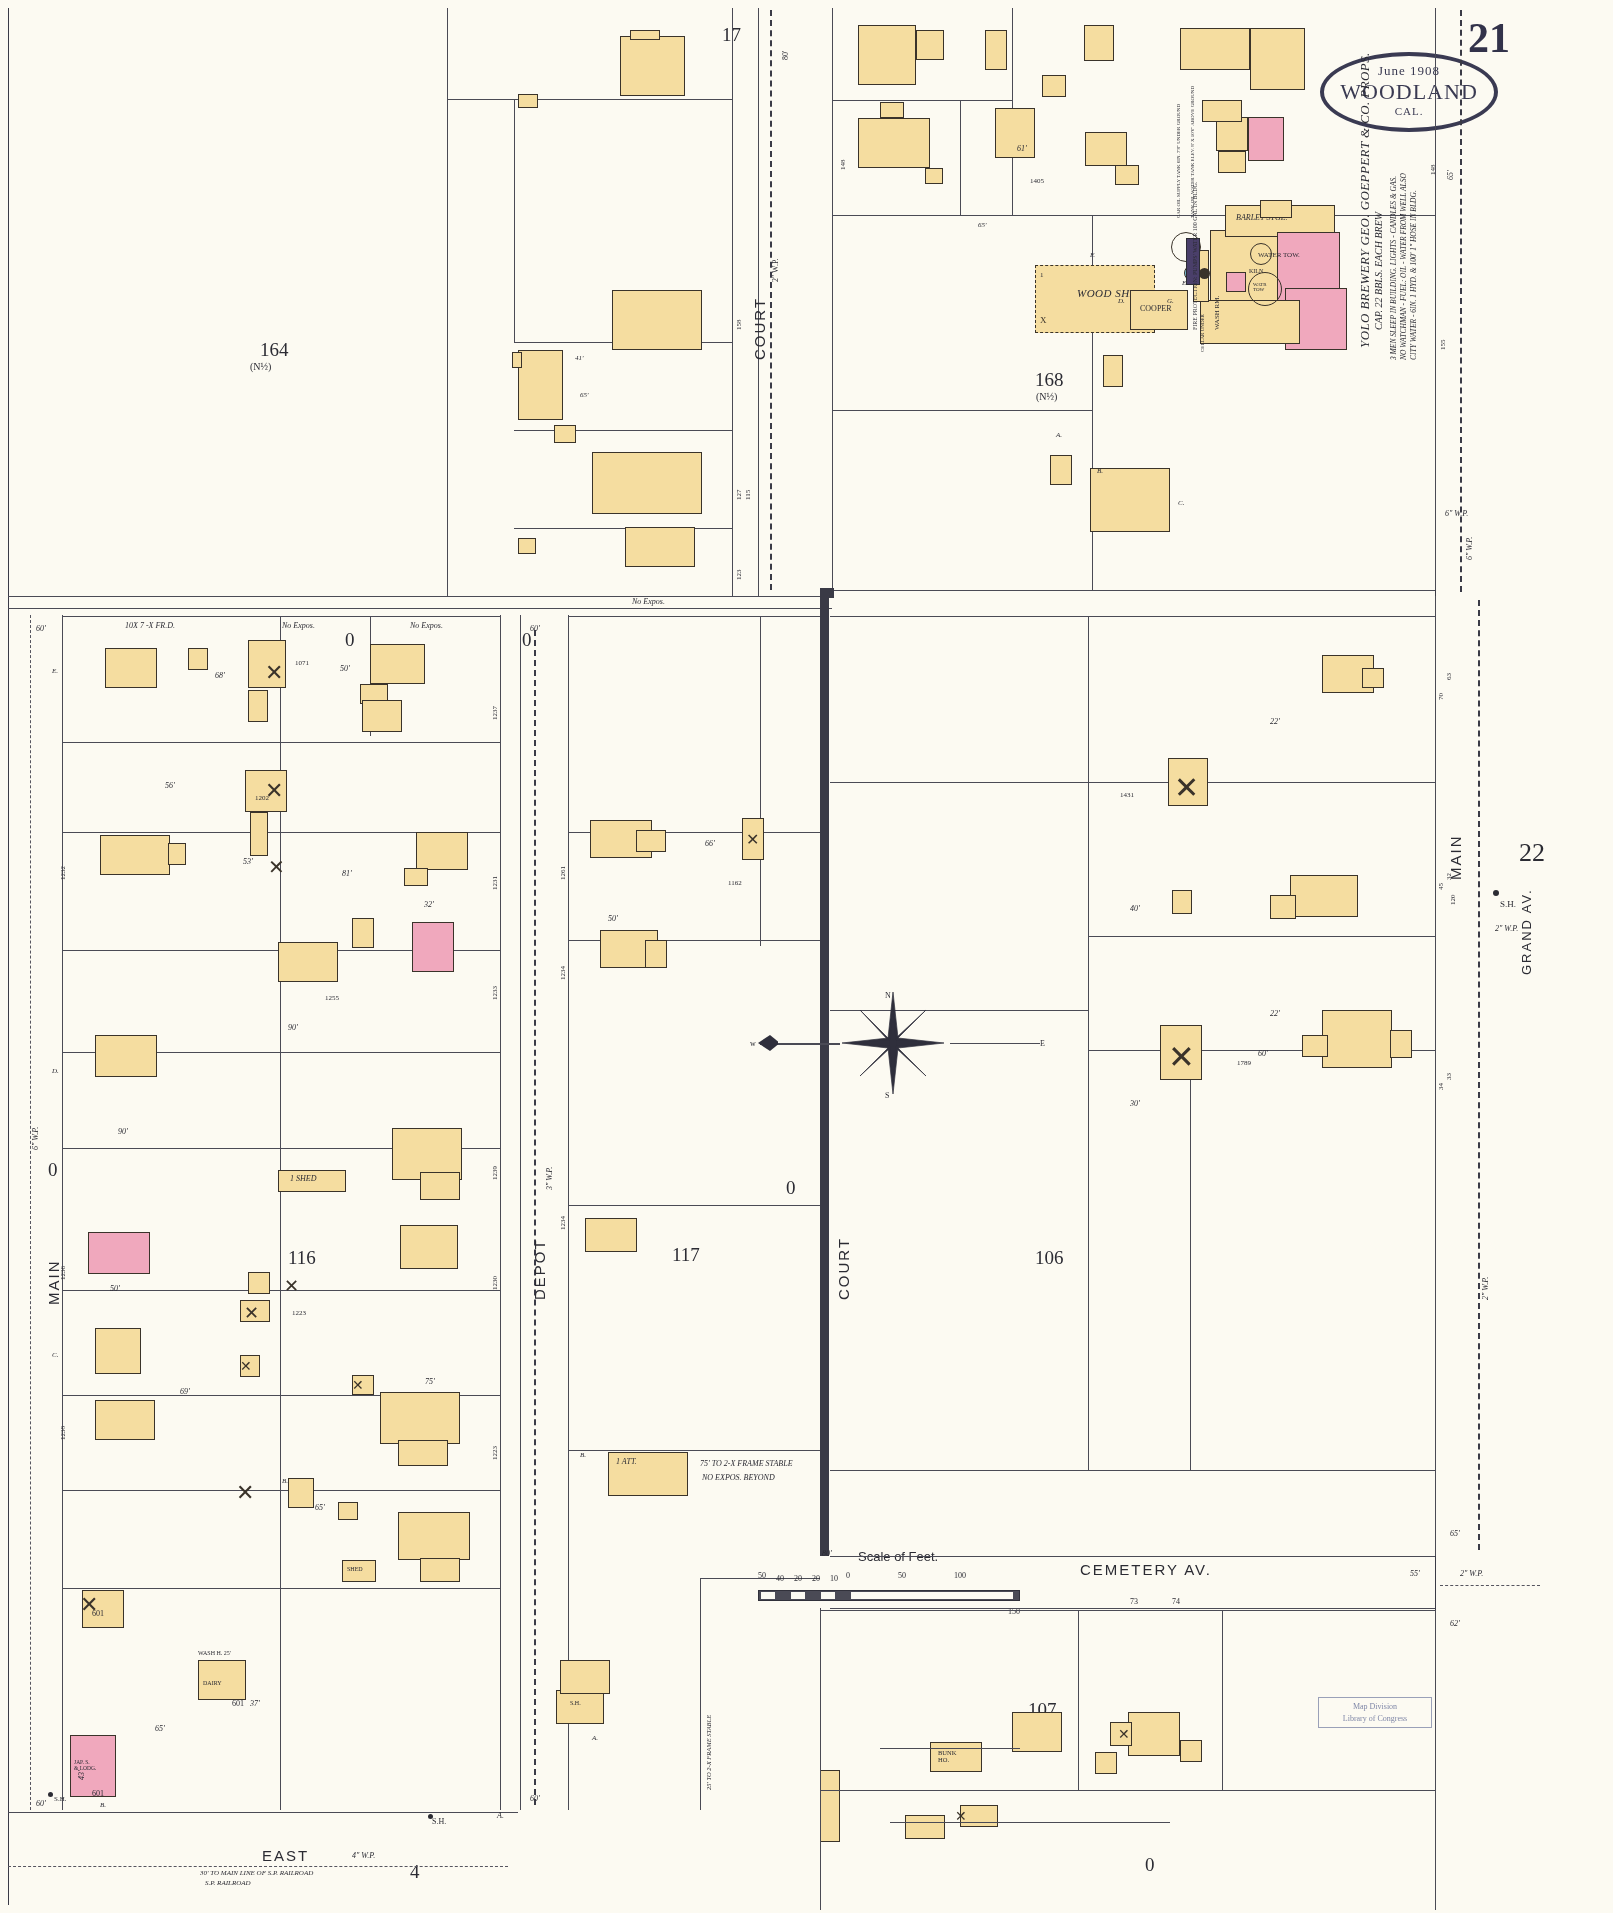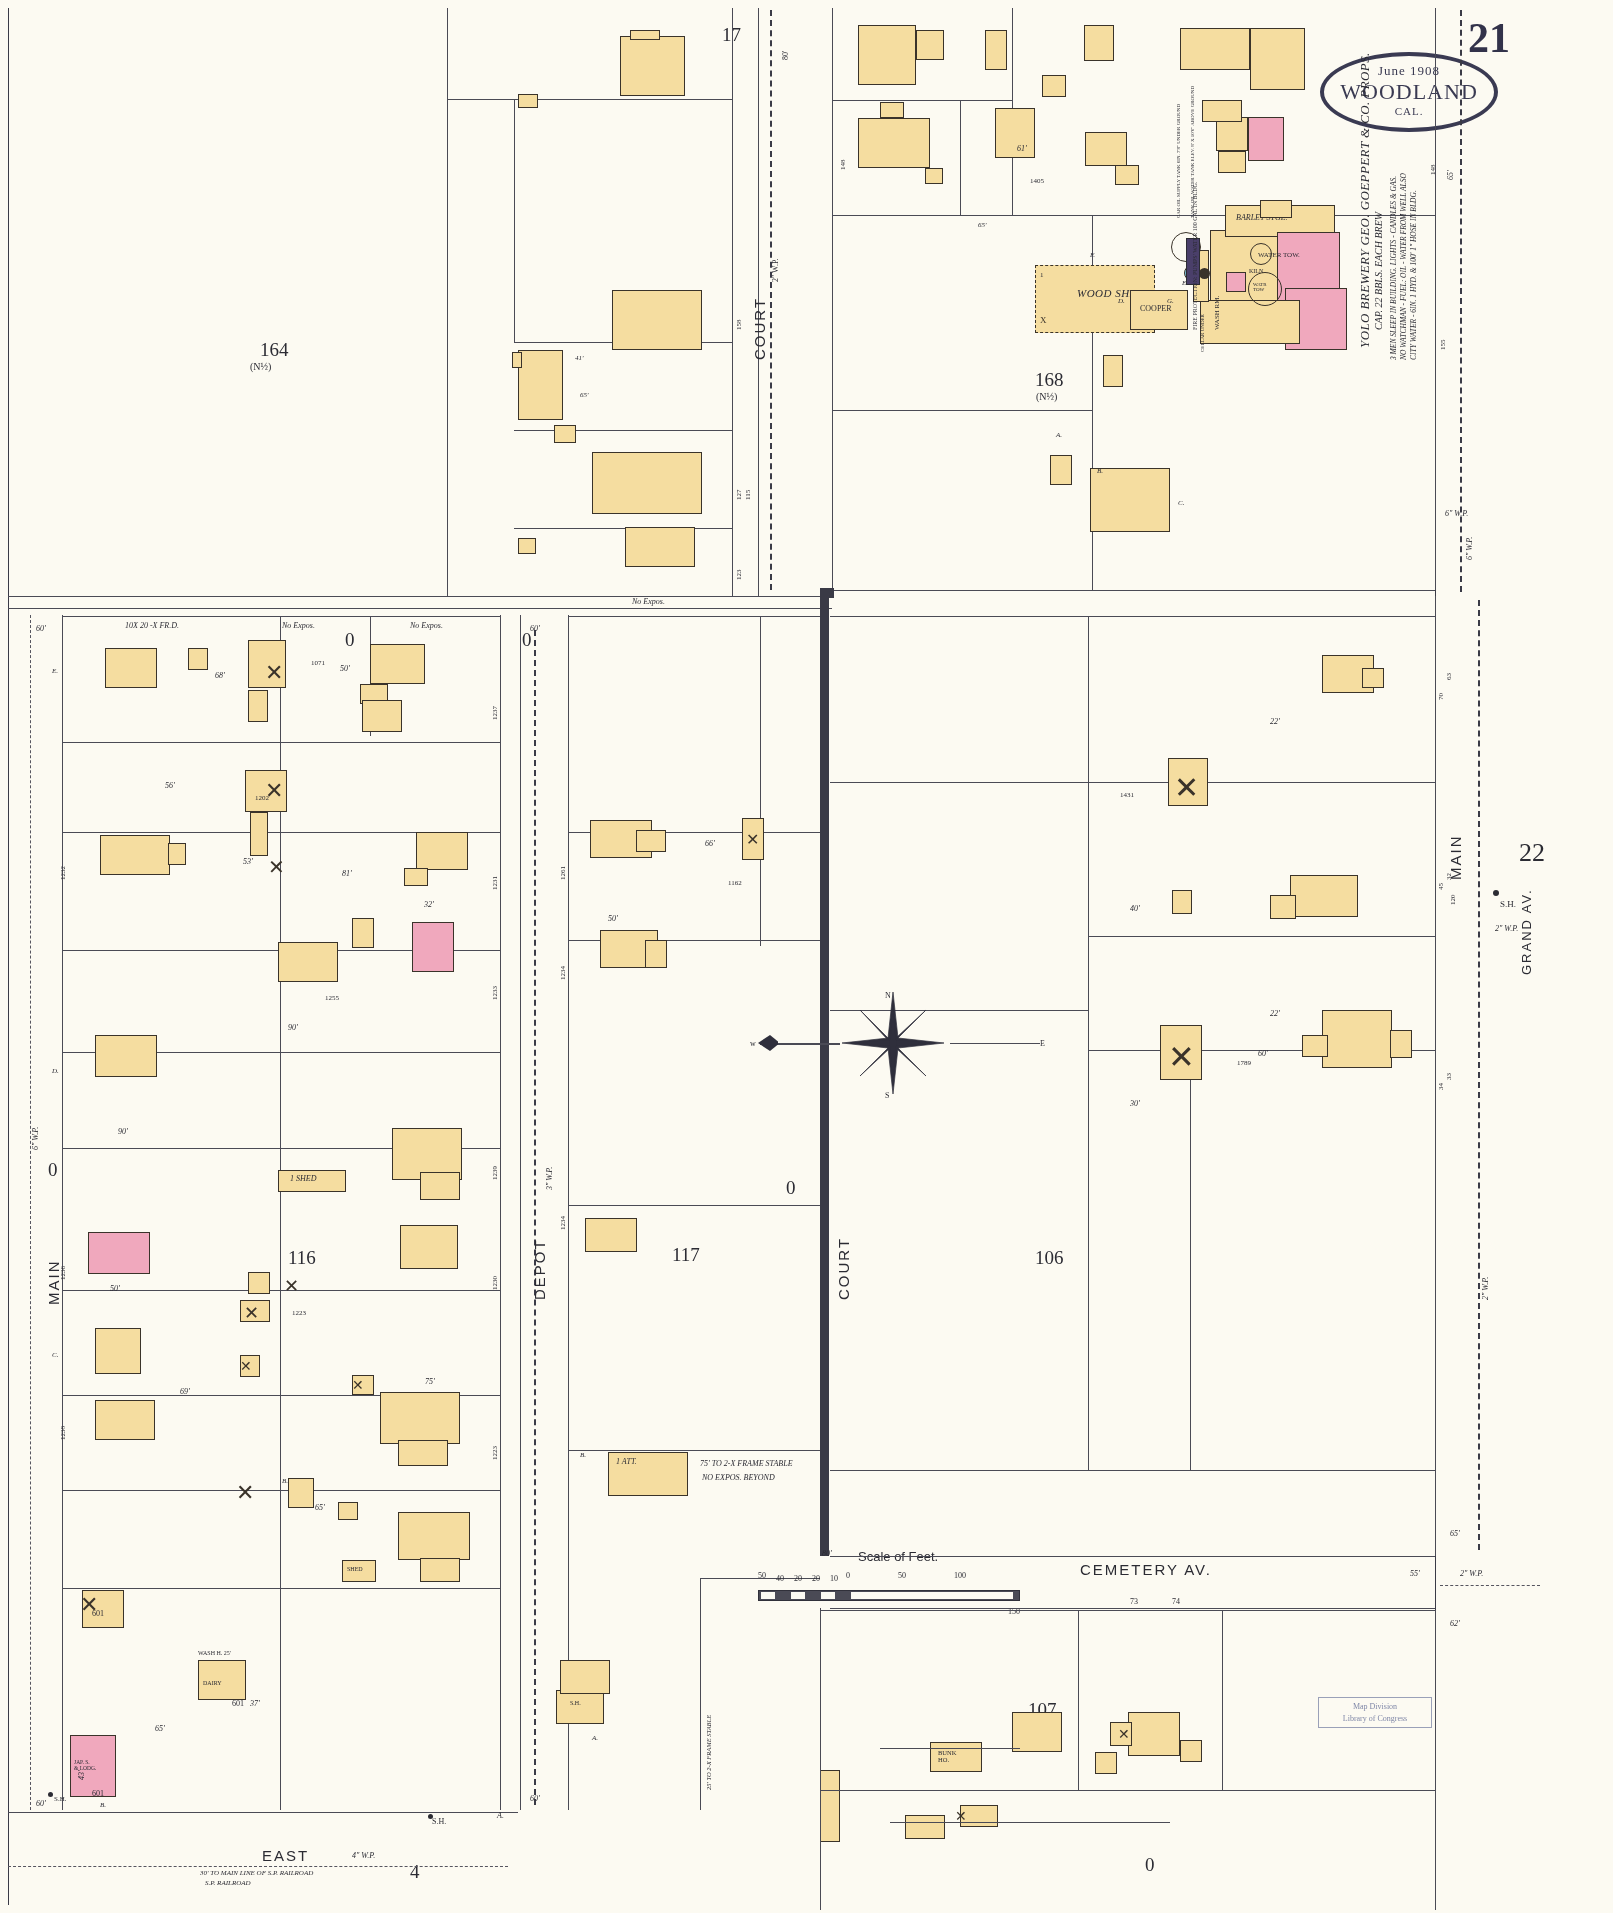--- a/index.html
+++ b/index.html
@@ -251,21 +251,21 @@
   <div class="line hline" style="left:62px;top:1148px;width:438px;"></div>
   <div class="line hline" style="left:62px;top:1290px;width:438px;"></div>
   <div class="line hline" style="left:62px;top:1395px;width:438px;"></div>
   <div class="line hline" style="left:62px;top:1490px;width:438px;"></div>
   <div class="line hline" style="left:62px;top:1588px;width:438px;"></div>
   <div class="line vline" style="left:280px;top:616px;height:1194px;"></div>
   <div class="line vline" style="left:370px;top:616px;height:120px;"></div>
 
   <div class="lbl blockno" style="left:288px;top:1248px;">116</div>
 
-  <div class="lbl tiny2 ital" style="left:125px;top:622px;">10X 20 -X FR.D.</div>
+  <div class="lbl tiny2 ital" style="left:125px;top:622px;">10X 7 -X FR.D.</div>
   <div class="lbl tiny2 ital" style="left:282px;top:622px;">No Expos.</div>
   <div class="lbl tiny2 ital" style="left:410px;top:622px;">No Expos.</div>
   <div class="lbl blockno" style="left:345px;top:630px;">0</div>
   <div class="lbl blockno" style="left:522px;top:630px;">0</div>
 
   <div class="bldg" style="left:105px;top:648px;width:52px;height:40px;"></div>
   <div class="bldg" style="left:188px;top:648px;width:20px;height:22px;"></div>
   <div class="bldg" style="left:248px;top:640px;width:38px;height:48px;"></div>
   <div class="bldg" style="left:370px;top:644px;width:55px;height:40px;"></div>
   <div class="bldg" style="left:360px;top:684px;width:28px;height:20px;"></div>
@@ -325,21 +325,21 @@
 
   <div class="lbl tiny rot90" style="left:60px;top:880px;">1232</div>
   <div class="lbl tiny rot90" style="left:60px;top:1280px;">1236</div>
   <div class="lbl tiny rot90" style="left:60px;top:1440px;">1238</div>
   <div class="lbl tiny rot90" style="left:492px;top:720px;">1237</div>
   <div class="lbl tiny rot90" style="left:492px;top:890px;">1231</div>
   <div class="lbl tiny rot90" style="left:492px;top:1000px;">1233</div>
   <div class="lbl tiny rot90" style="left:492px;top:1180px;">1239</div>
   <div class="lbl tiny rot90" style="left:492px;top:1290px;">1230</div>
   <div class="lbl tiny rot90" style="left:492px;top:1460px;">1223</div>
-  <div class="lbl tiny" style="left:311px;top:660px;">1071</div>
+  <div class="lbl tiny" style="left:295px;top:660px;">1071</div>
   <div class="lbl tiny" style="left:255px;top:795px;">1202</div>
   <div class="lbl tiny" style="left:325px;top:995px;">1255</div>
   <div class="lbl tiny" style="left:292px;top:1310px;">1223</div>
   <div class="lbl tiny2 ital" style="left:215px;top:672px;">68'</div>
   <div class="lbl tiny2 ital" style="left:340px;top:665px;">50'</div>
   <div class="lbl tiny2 ital" style="left:165px;top:782px;">56'</div>
   <div class="lbl tiny2 ital" style="left:288px;top:1024px;">90'</div>
   <div class="lbl tiny2 ital" style="left:118px;top:1128px;">90'</div>
   <div class="lbl tiny2 ital" style="left:235px;top:858px;margin-left:8px;">53'</div>
   <div class="lbl tiny2 ital" style="left:342px;top:870px;">81'</div>

